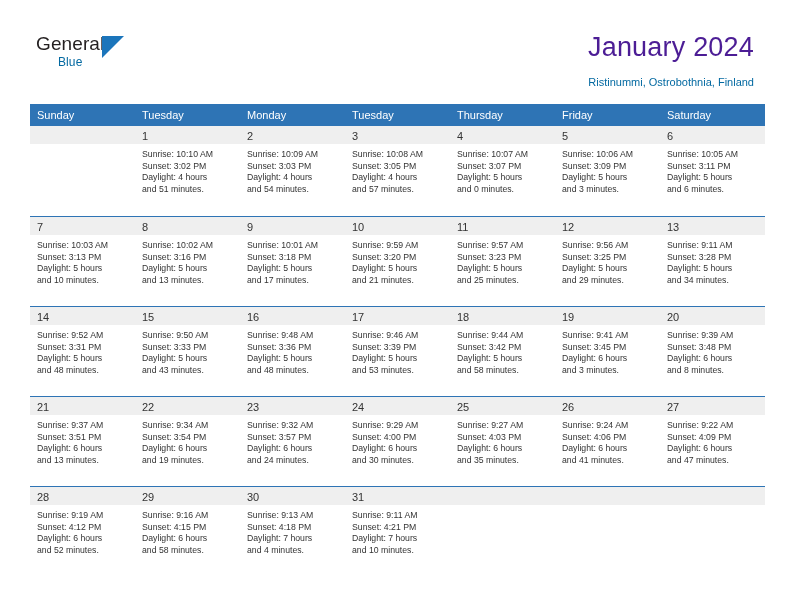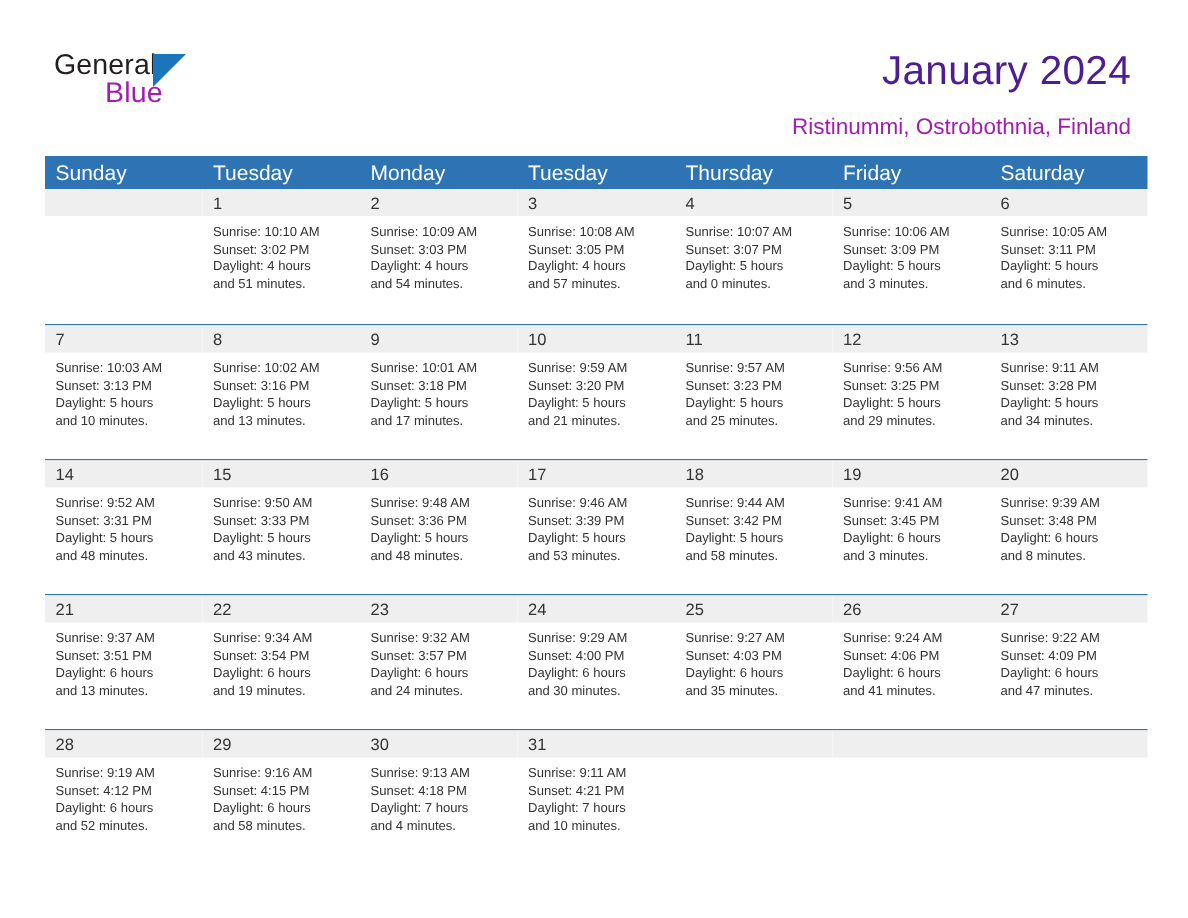--- a/index.html
+++ b/index.html
@@ -38,25 +38,24 @@
     position: absolute;
     left: 0; top: 0;
     font-size: 19px;
     color: #231f20;
     letter-spacing: 0.1px;
     line-height: 21px;
   }
   .logo-blue {
     position: absolute;
     left: 22px; top: 19px;
-    font-size: 19px;
-    color: #a21caf;
+    font-size: 12px;
+    color: #0369a1;
     letter-spacing: 0.1px;
     line-height: 21px;
-    margin-left: 12px;
   }
   .logo-tri {
     position: absolute;
     left: 66px;
     top: 3px;
     width: 0; height: 0;
     border-left: 22px solid #1b75bb;
     border-bottom: 22px solid transparent;
   }
 
@@ -67,22 +66,22 @@
     font-size: 27px;
     color: #4c1d95;
     text-align: right;
     white-space: nowrap;
     letter-spacing: 0.2px;
   }
   .subtitle {
     position: absolute;
     right: 38px;
     top: 76px;
-    font-size: 15px;
-    color: #a21caf;
+    font-size: 11px;
+    color: #0369a1;
     text-align: right;
     white-space: nowrap;
   }
 
   
   .calendar {
     position: absolute;
     left: 30px;
     top: 104px;
     width: 735px;
@@ -91,21 +90,21 @@
   .cal-head {
     display: flex;
     width: 735px;
     height: 22px;
     background: #2e74b5;
   }
   .cal-head .hcell {
     flex: 1 1 105px;
     width: 105px;
     color: #ffffff;
-    font-size: 14px;
+    font-size: 11px;
     line-height: 22px;
     padding-left: 7px;
     white-space: nowrap;
     overflow: hidden;
   }
 
   .cal-row {
     display: flex;
     width: 735px;
     height: 90px;

